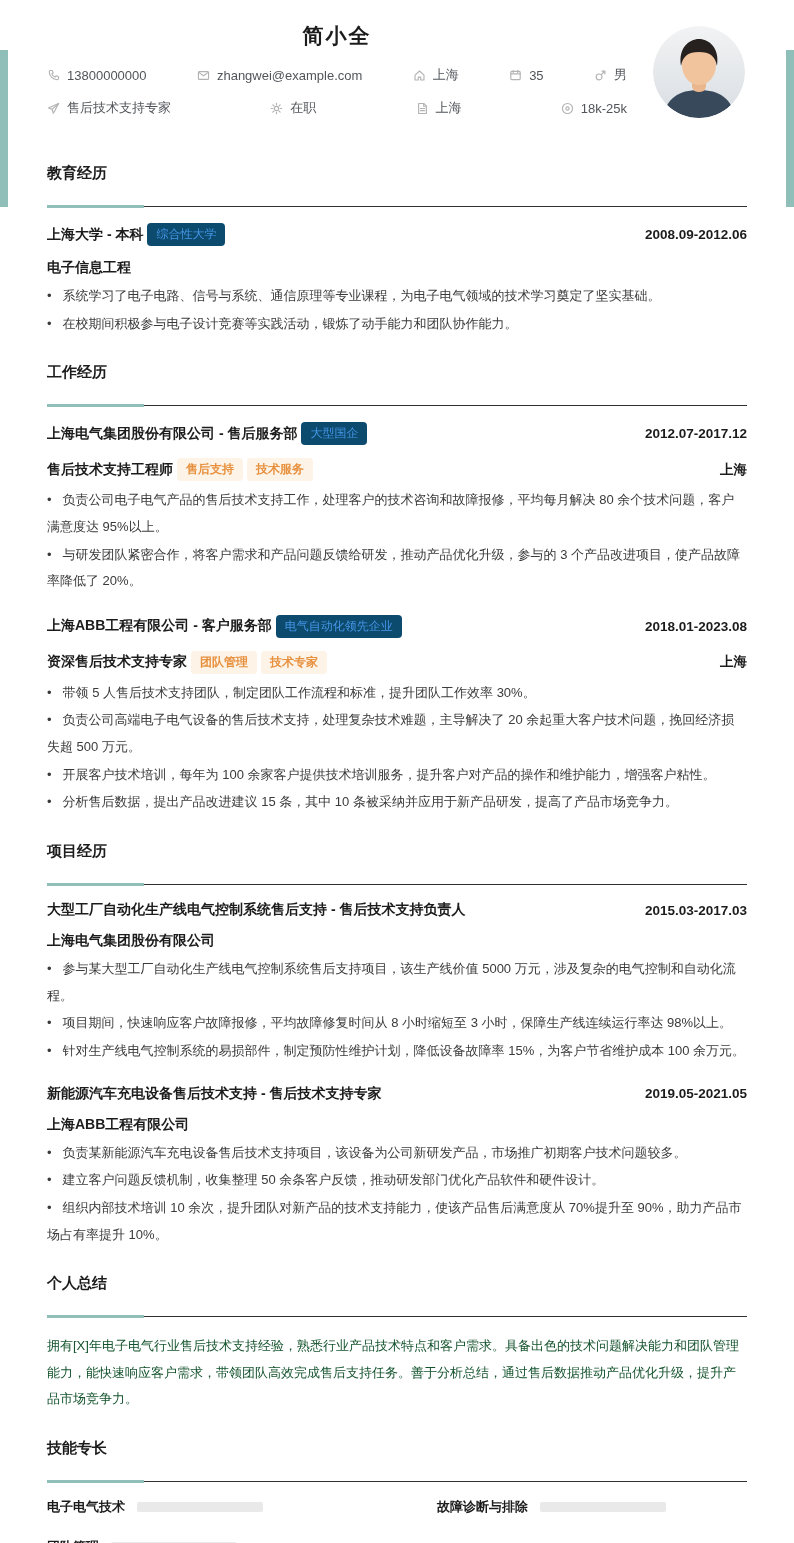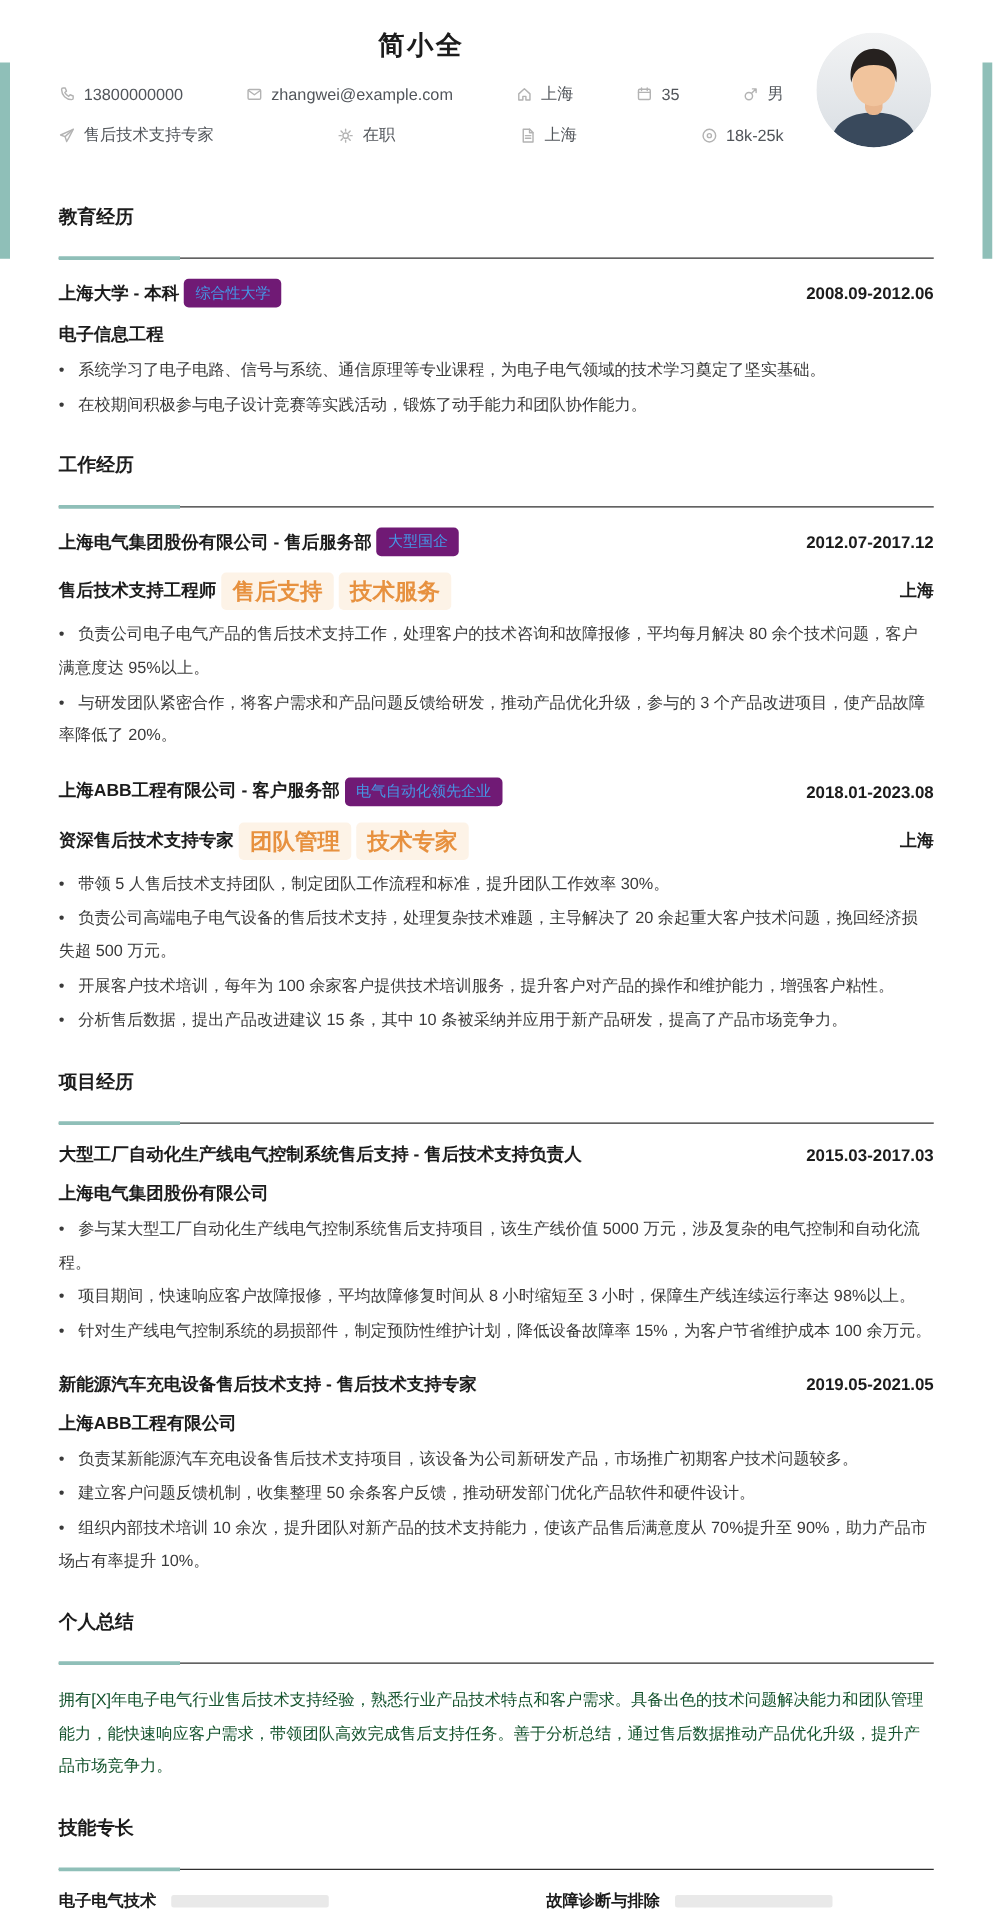--- a/index.html
+++ b/index.html
@@ -26,22 +26,22 @@
   .content{padding:0 47px;}
   .section{margin-top:26px;}
   .sec-title{position:relative;font-size:15px;font-weight:700;color:var(--dark);margin:0 0 16px;padding-bottom:23px;border-bottom:1px solid #2f2f2f;}
   .sec-title::after{content:"";position:absolute;left:0;bottom:-2px;width:97px;height:3px;background:var(--accent);}
   .item{margin-bottom:20px;}
   .row{display:flex;align-items:center;gap:4px;}
   .row .grow{margin-left:auto;}
   .strong{font-size:14px;font-weight:700;color:var(--dark);}
   .date{font-size:13.5px;font-weight:700;color:var(--dark);white-space:nowrap;}
   .loc{font-size:13.5px;font-weight:700;color:var(--dark);white-space:nowrap;}
-  .tag-blue{font-size:12px;color:#4596e6;background:#701a75;padding:3px 9px;border-radius:4px;white-space:nowrap;}
-  .tag-orange{font-size:18px;color:#e7913f;background:#fdf3e7;padding:3px 9px;border-radius:4px;white-space:nowrap;font-weight:700;}
+  .tag-blue{font-size:12px;color:#4596e6;background:#0c4a6e;padding:3px 9px;border-radius:4px;white-space:nowrap;}
+  .tag-orange{font-size:12px;color:#e7913f;background:#fdf3e7;padding:3px 9px;border-radius:4px;white-space:nowrap;font-weight:700;}
   .sub-row{margin-top:13px;}
   .bullets{margin-top:6px;}
   .bullet{font-size:13px;line-height:2.05;color:#3a3a3a;margin:1px 0;}
   .bullet::before{content:"•";margin-right:11px;color:#3a3a3a;}
   .para{font-size:13px;line-height:2.05;color:#14532d;margin:0;}
   
   .skill-grid{display:grid;grid-template-columns:390px 1fr;row-gap:22px;margin-top:4px;}
   .skill{display:flex;align-items:center;}
   .skill-name{font-size:13px;font-weight:700;color:var(--dark);margin-right:12px;white-space:nowrap;}
   .skill-track{width:126px;height:10px;background:#e9e9e9;border-radius:2px;position:relative;overflow:hidden;}

